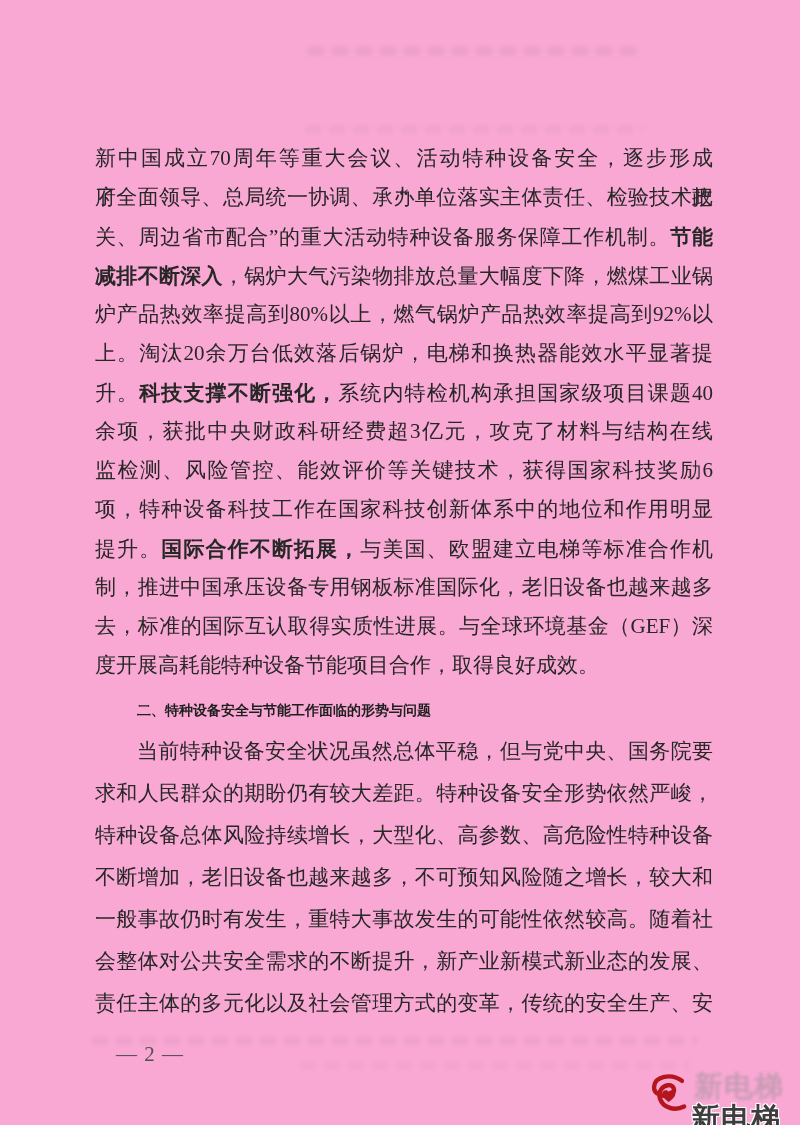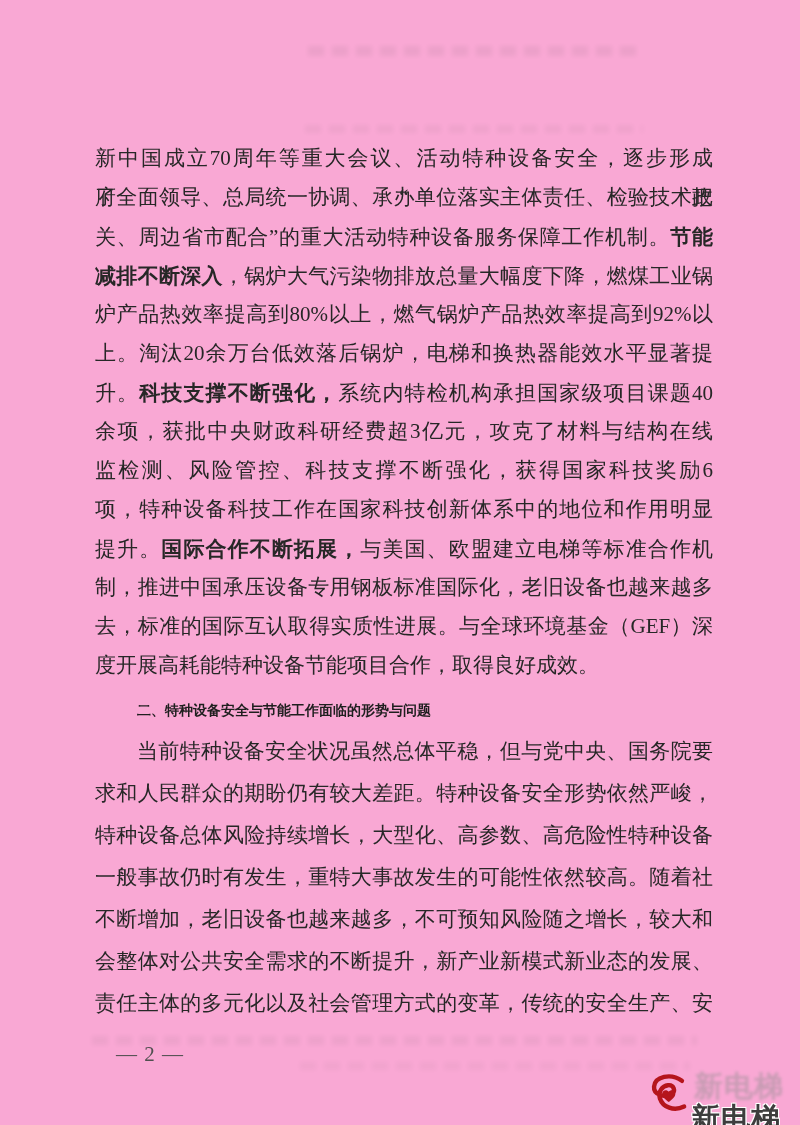--- a/index.html
+++ b/index.html
@@ -76,34 +76,34 @@
   <div class="doc">
       <div class="para blk0">
         <div class="line j"><span>新中国成立70周年等重大会议、活动特种设备安全，逐步形成了“政</span></div>
         <div class="line j"><span>府全面领导、总局统一协调、承办单位落实主体责任、检验技术把</span></div>
         <div class="line j"><span>关、周边省市配合”的重大活动特种设备服务保障工作机制。</span><span class="bold">节能</span></div>
         <div class="line j"><span class="bold">减排不断深入</span><span>，锅炉大气污染物排放总量大幅度下降，燃煤工业锅</span></div>
         <div class="line j"><span>炉产品热效率提高到80%以上，燃气锅炉产品热效率提高到92%以</span></div>
         <div class="line j"><span>上。淘汰20余万台低效落后锅炉，电梯和换热器能效水平显著提</span></div>
         <div class="line j"><span>升。</span><span class="bold">科技支撑不断强化，</span><span>系统内特检机构承担国家级项目课题40</span></div>
         <div class="line j"><span>余项，获批中央财政科研经费超3亿元，攻克了材料与结构在线</span></div>
-        <div class="line j"><span>监检测、风险管控、科技支撑不断强化，获得国家科技奖励6</span></div>
+        <div class="line j"><span>监检测、风险管控、能效评价等关键技术，获得国家科技奖励6</span></div>
         <div class="line j"><span>项，特种设备科技工作在国家科技创新体系中的地位和作用明显</span></div>
         <div class="line j"><span>提升。</span><span class="bold">国际合作不断拓展，</span><span>与美国、欧盟建立电梯等标准合作机</span></div>
         <div class="line j"><span>制，推进中国承压设备专用钢板标准国际化，老旧设备也越来越多</span></div>
         <div class="line j"><span>去，标准的国际互认取得实质性进展。与全球环境基金（GEF）深</span></div>
         <div class="line"><span>度开展高耗能特种设备节能项目合作，取得良好成效。</span></div>
       </div>
       <div class="heading blk1">二、特种设备安全与节能工作面临的形势与问题</div>
       <div class="para blk2">
         <div class="line j ind"><span>当前特种设备安全状况虽然总体平稳，但与党中央、国务院要</span></div>
         <div class="line j"><span>求和人民群众的期盼仍有较大差距。特种设备安全形势依然严峻，</span></div>
         <div class="line j"><span>特种设备总体风险持续增长，大型化、高参数、高危险性特种设备</span></div>
+        <div class="line j"><span>不断增加，老旧设备也越来越多，不可预知风险随之增长，较大和</span></div>
         <div class="line j"><span>一般事故仍时有发生，重特大事故发生的可能性依然较高。随着社</span></div>
-        <div class="line j"><span>不断增加，老旧设备也越来越多，不可预知风险随之增长，较大和</span></div>
         <div class="line j"><span>会整体对公共安全需求的不断提升，新产业新模式新业态的发展、</span></div>
         <div class="line j"><span>责任主体的多元化以及社会管理方式的变革，传统的安全生产、安</span></div>
       </div>
     </div>
 
   <div class="pagenum">— 2 —</div>
 
   <div class="logo" style="color: rgb(181, 21, 28);">
     <div class="logo-ghost">新电梯</div>
     <div class="logo-main">

